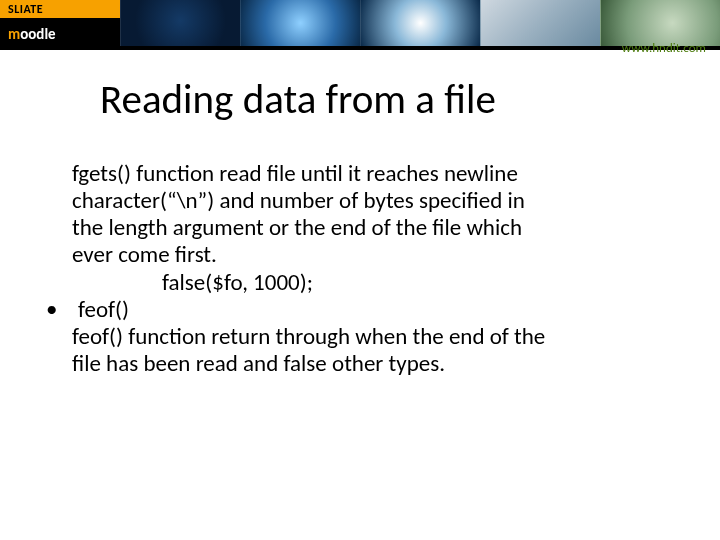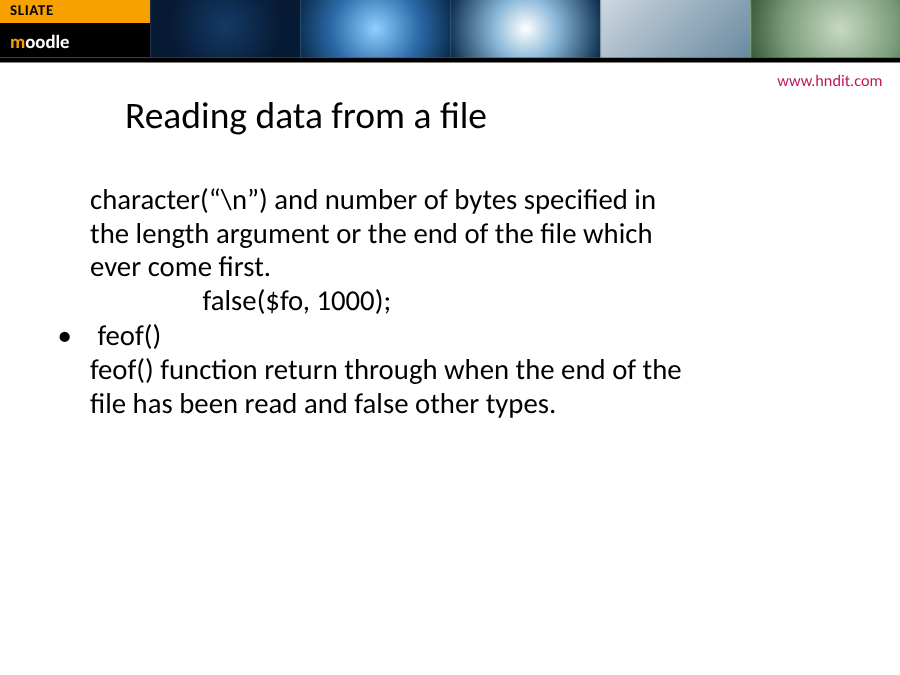--- a/index.html
+++ b/index.html
@@ -54,29 +54,29 @@
     border-left: 1px solid rgba(255,255,255,0.1);
   }
   .banner-images .img.a { background: radial-gradient(circle at 50% 45%, #143a66 0%, #071a33 70%); }
   .banner-images .img.b { background: radial-gradient(circle at 50% 50%, #8fd0ff 0%, #2a6aa8 55%, #0a2a4a 100%); }
   .banner-images .img.c { background: radial-gradient(circle at 50% 50%, #ffffff 0%, #8ab8d8 40%, #0a2a4a 100%); }
   .banner-images .img.d { background: linear-gradient(135deg, #cfd8e0 0%, #9ab0c0 50%, #6a8aa0 100%); }
   .banner-images .img.e { background: radial-gradient(circle at 60% 50%, #c7d9c0 0%, #7a9c7a 60%, #3a5a3a 100%); }
 
   .url {
     position: absolute;
-    top: 58px;
+    top: 40px;
     right: 14px;
     font-size: 13px;
-    color: #be185d;
+    color: #4d7c0f;
   }
 
   .title {
     margin: 24px 0 0 100px;
-    font-size: 30px;
+    font-size: 41px;
     font-weight: 400;
     color: #000;
   }
 
   .content {
     margin: 36px 42px 0 42px;
     font-size: 23px;
     line-height: 1.18;
   }
   .content .row {
@@ -111,20 +111,21 @@
     <div class="img d"></div>
     <div class="img e"></div>
   </div>
 </div>
 
 <div class="url">www.hndit.com</div>
 
 <div class="title">Reading data from a file</div>
 
 <div class="content">
+  <div class="row indent-a">fgets() function read file until it reaches newline</div>
   <div class="row indent-a">character(“\n”)  and number of bytes specified in</div>
   <div class="row indent-a">the length argument or the end of the file which</div>
   <div class="row indent-a">ever come first.</div>
   <div class="row indent-b">false($fo, 1000);</div>
   <div class="row">
     <span class="bullet">•</span><span>feof()</span>
   </div>
   <div class="row indent-a">feof() function return through when the end of the</div>
   <div class="row indent-a">file has been read and false other types.</div>
 </div>

